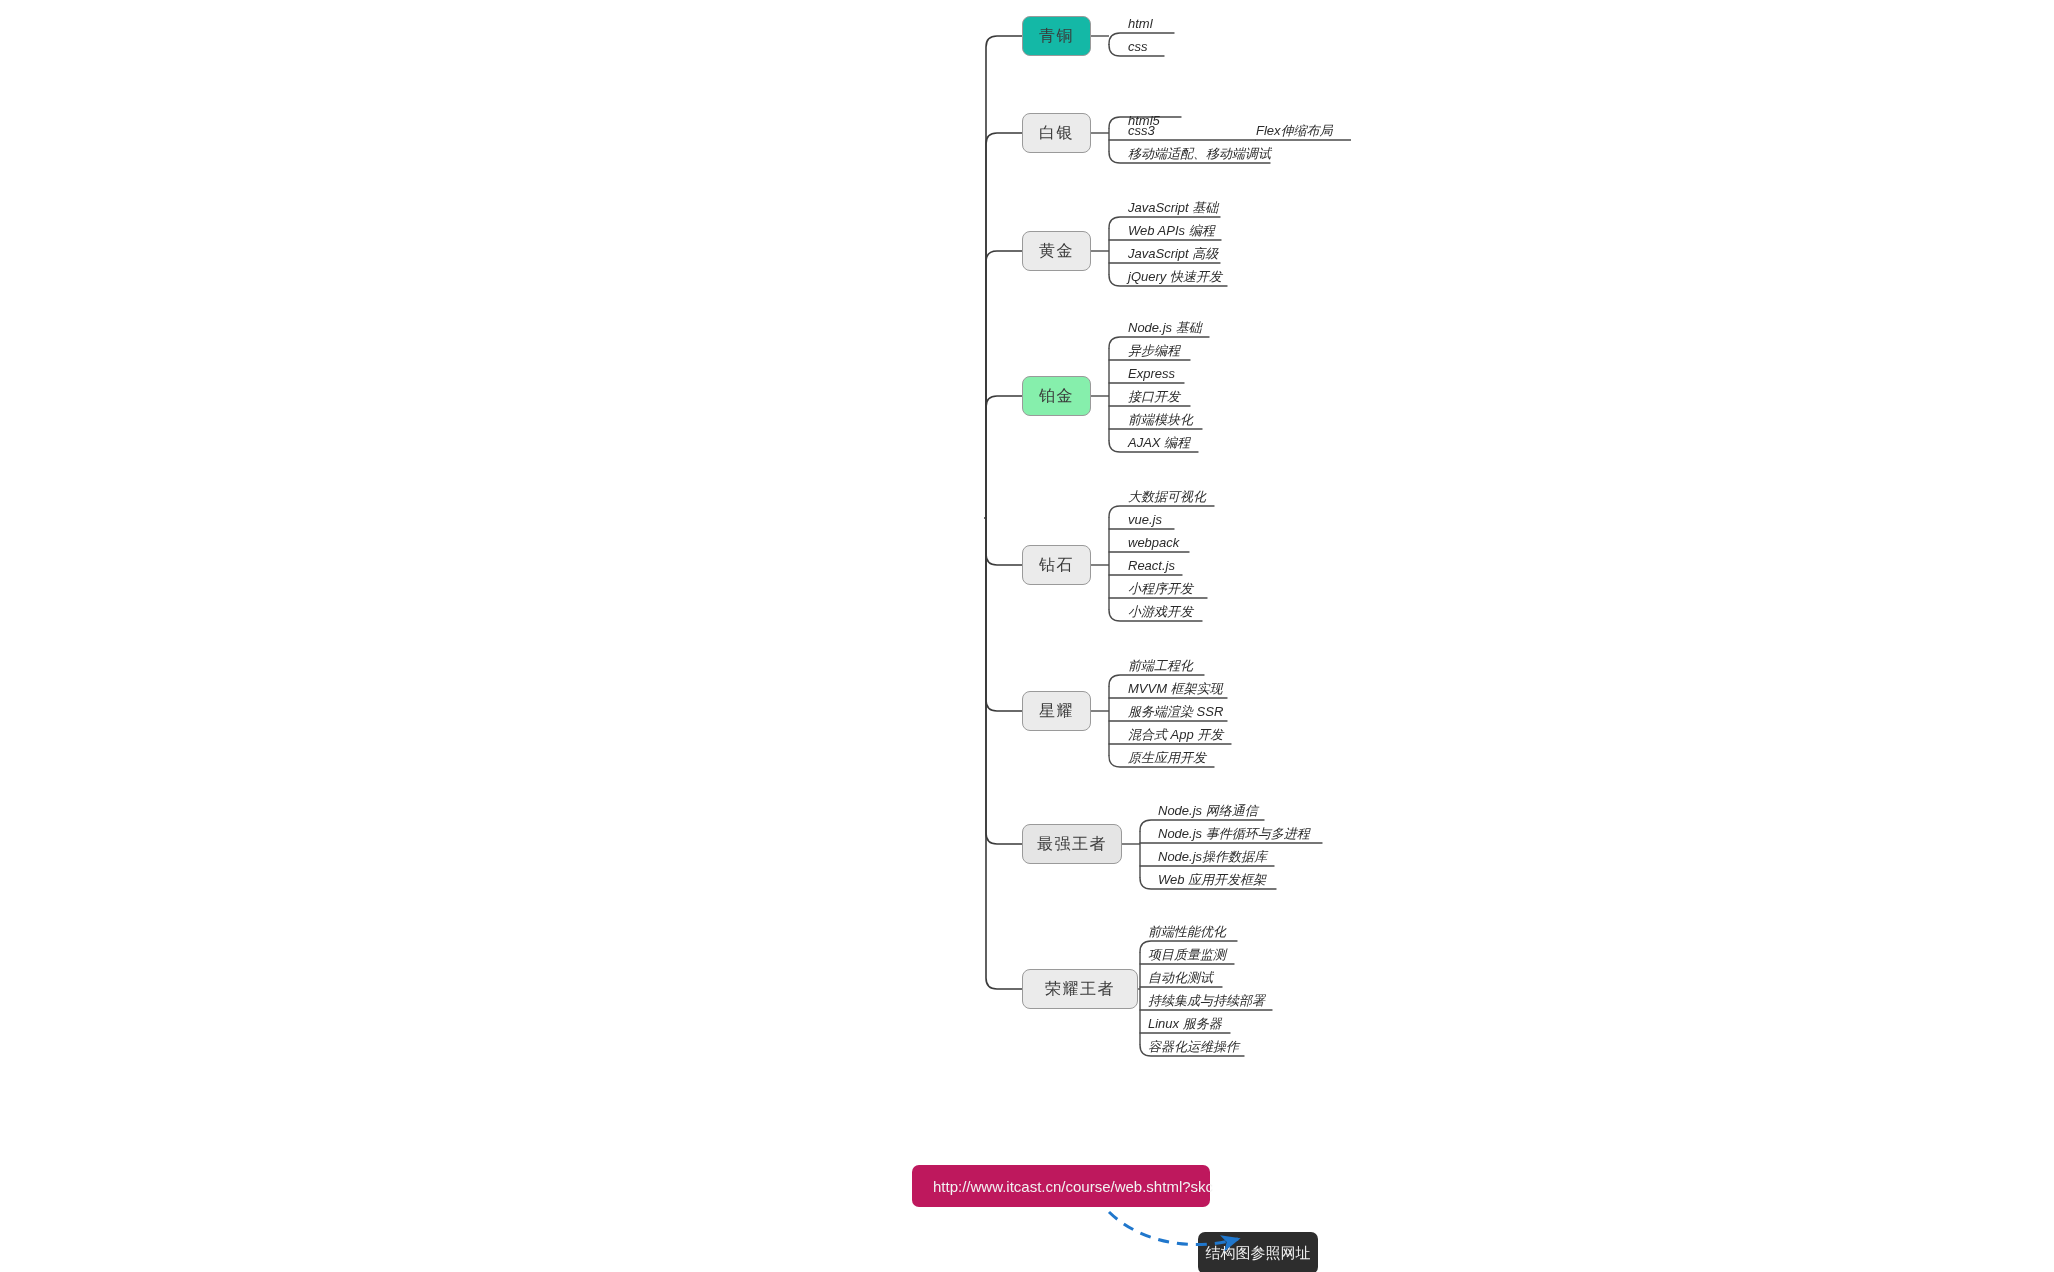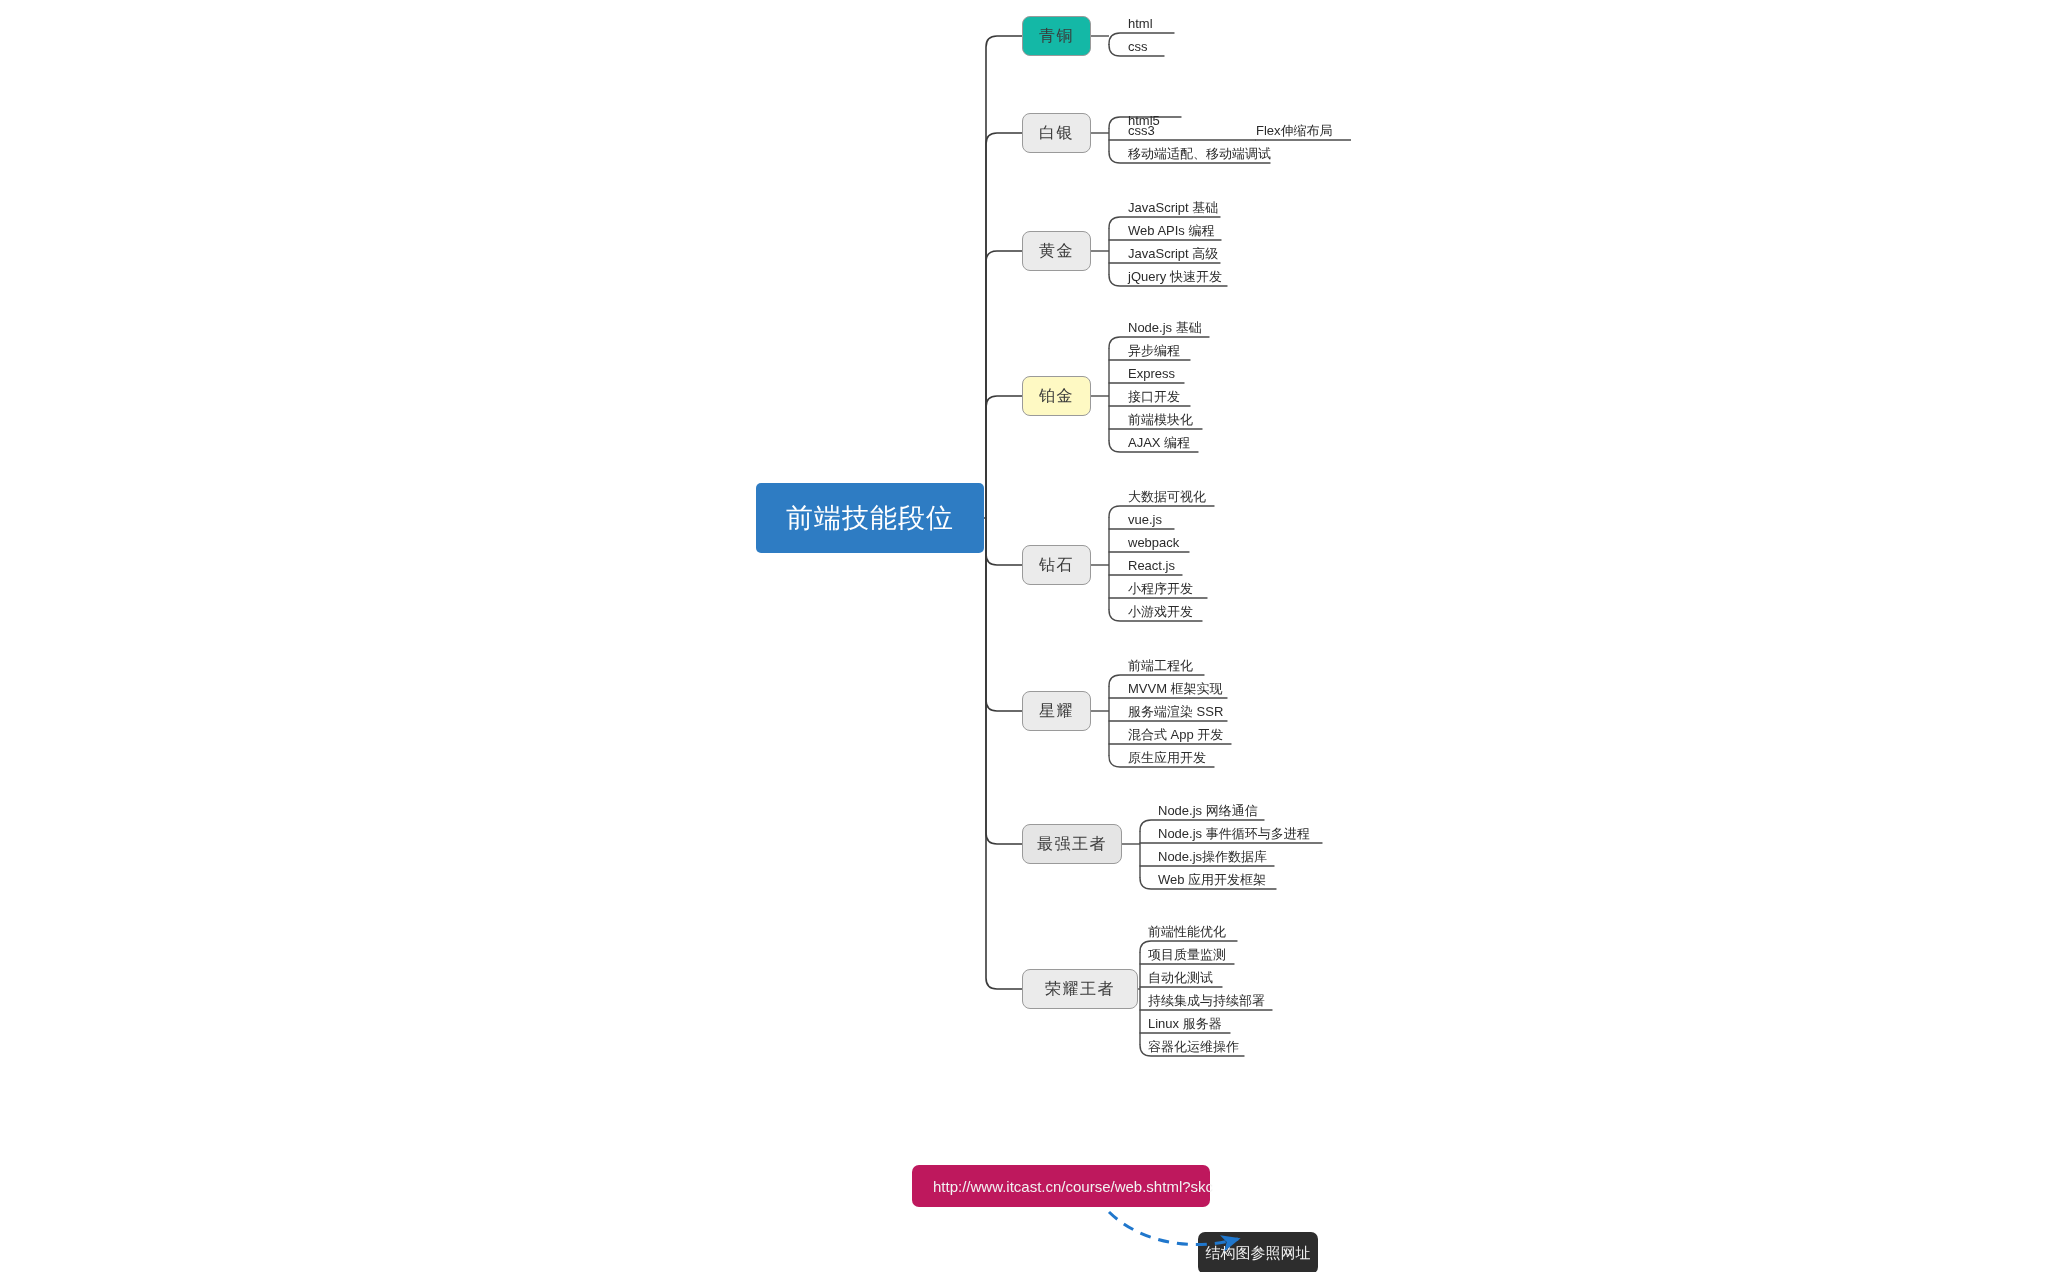--- a/index.html
+++ b/index.html
@@ -37,20 +37,21 @@
     font-size:16px;
     letter-spacing:1.5px;
     border-radius:8px;
   }
   .leaf{
     position:absolute;
     white-space:nowrap;
     color:#2b2b2b;
     font-size:13px;
     line-height:16px;
+    font-style:italic;
   }
   .leaf-text{display:inline-block;}
   .tip-box{
     position:absolute;
     background:#2d2d2d;
     color:#f2f2f2;
     border-radius:7px;
     display:flex;align-items:center;justify-content:center;
     font-size:15px;
     white-space:nowrap;
@@ -123,23 +124,20 @@
       <path d="M 1122 989 L 1140 989" fill="none" stroke="#4a4a4a" stroke-width="1.4"></path>
       <path d="M 1140 952 L 1140 1045" fill="none" stroke="#4a4a4a" stroke-width="1.4"></path>
       <path d="M 1140 952 Q 1140 941 1151 941 L 1237 941" fill="none" stroke="#4a4a4a" stroke-width="1.4" stroke-linecap="round"></path>
       <path d="M 1140 964 L 1234 964" fill="none" stroke="#4a4a4a" stroke-width="1.4" stroke-linecap="round"></path>
       <path d="M 1140 987 L 1222 987" fill="none" stroke="#4a4a4a" stroke-width="1.4" stroke-linecap="round"></path>
       <path d="M 1140 1010 L 1272 1010" fill="none" stroke="#4a4a4a" stroke-width="1.4" stroke-linecap="round"></path>
       <path d="M 1140 1033 L 1230 1033" fill="none" stroke="#4a4a4a" stroke-width="1.4" stroke-linecap="round"></path>
       <path d="M 1140 1045 Q 1140 1056 1151 1056 L 1244 1056" fill="none" stroke="#4a4a4a" stroke-width="1.4" stroke-linecap="round"></path>
     </svg>
 
-  <div class="node-box root-node" id="root-node" style="left: 756px; top: 483px; width: 228px; height: 70px; background: rgb(46, 124, 195); color: rgb(255, 255, 255);">
-    <span>前端技能段位</span>
-  </div>
 
   <div id="nodes-host">
       <div class="node-box level-node" style="left: 1022px; top: 16px; width: 69px; height: 40px; background: #14b8a6; border-color: rgb(154, 154, 154);">
         <span>青铜</span>
       </div>
       <div class="leaf" style="left: 1128px; top: 16px; color: rgb(43, 43, 43);"><span class="leaf-text">html</span></div>
       <div class="leaf" style="left: 1128px; top: 39px; color: rgb(43, 43, 43);"><span class="leaf-text">css</span></div>
       <div class="node-box level-node" style="left: 1022px; top: 113px; width: 69px; height: 40px; background: rgb(235, 235, 235); border-color: rgb(154, 154, 154);">
         <span>白银</span>
       </div>
@@ -147,21 +145,21 @@
       <div class="leaf" style="left: 1128px; top: 123px; color: rgb(43, 43, 43);"><span class="leaf-text">css3</span></div>
       <div class="leaf" style="left: 1256px; top: 123px; color: rgb(43, 43, 43);"><span class="leaf-text">Flex伸缩布局</span></div>
       <div class="leaf" style="left: 1128px; top: 146px; color: rgb(43, 43, 43);"><span class="leaf-text">移动端适配、移动端调试</span></div>
       <div class="node-box level-node" style="left: 1022px; top: 231px; width: 69px; height: 40px; background: rgb(235, 235, 235); border-color: rgb(154, 154, 154);">
         <span>黄金</span>
       </div>
       <div class="leaf" style="left: 1128px; top: 200px; color: rgb(43, 43, 43);"><span class="leaf-text">JavaScript 基础</span></div>
       <div class="leaf" style="left: 1128px; top: 223px; color: rgb(43, 43, 43);"><span class="leaf-text">Web APIs 编程</span></div>
       <div class="leaf" style="left: 1128px; top: 246px; color: rgb(43, 43, 43);"><span class="leaf-text">JavaScript 高级</span></div>
       <div class="leaf" style="left: 1128px; top: 269px; color: rgb(43, 43, 43);"><span class="leaf-text">jQuery 快速开发</span></div>
-      <div class="node-box level-node" style="left: 1022px; top: 376px; width: 69px; height: 40px; background: #fef9c3; border-color: rgb(154, 154, 154);">
+      <div class="node-box level-node" style="left: 1022px; top: 376px; width: 69px; height: 40px; background: #86efac; border-color: rgb(154, 154, 154);">
         <span>铂金</span>
       </div>
       <div class="leaf" style="left: 1128px; top: 320px; color: rgb(43, 43, 43);"><span class="leaf-text">Node.js 基础</span></div>
       <div class="leaf" style="left: 1128px; top: 343px; color: rgb(43, 43, 43);"><span class="leaf-text">异步编程</span></div>
       <div class="leaf" style="left: 1128px; top: 366px; color: rgb(43, 43, 43);"><span class="leaf-text">Express</span></div>
       <div class="leaf" style="left: 1128px; top: 389px; color: rgb(43, 43, 43);"><span class="leaf-text">接口开发</span></div>
       <div class="leaf" style="left: 1128px; top: 412px; color: rgb(43, 43, 43);"><span class="leaf-text">前端模块化</span></div>
       <div class="leaf" style="left: 1128px; top: 435px; color: rgb(43, 43, 43);"><span class="leaf-text">AJAX 编程</span></div>
       <div class="node-box level-node" style="left: 1022px; top: 545px; width: 69px; height: 40px; background: rgb(235, 235, 235); border-color: rgb(154, 154, 154);">
         <span>钻石</span>

